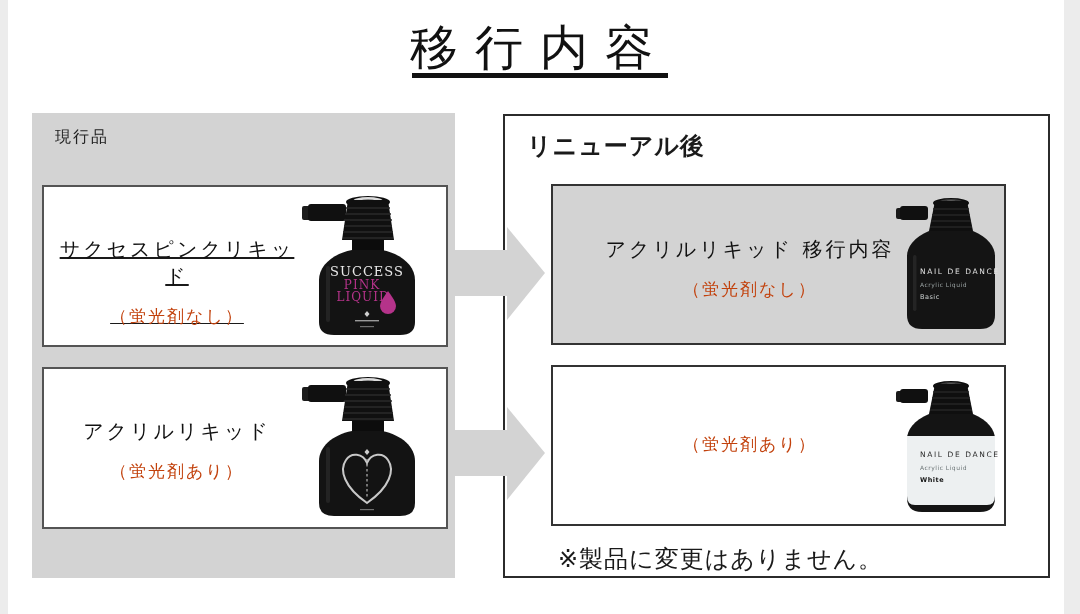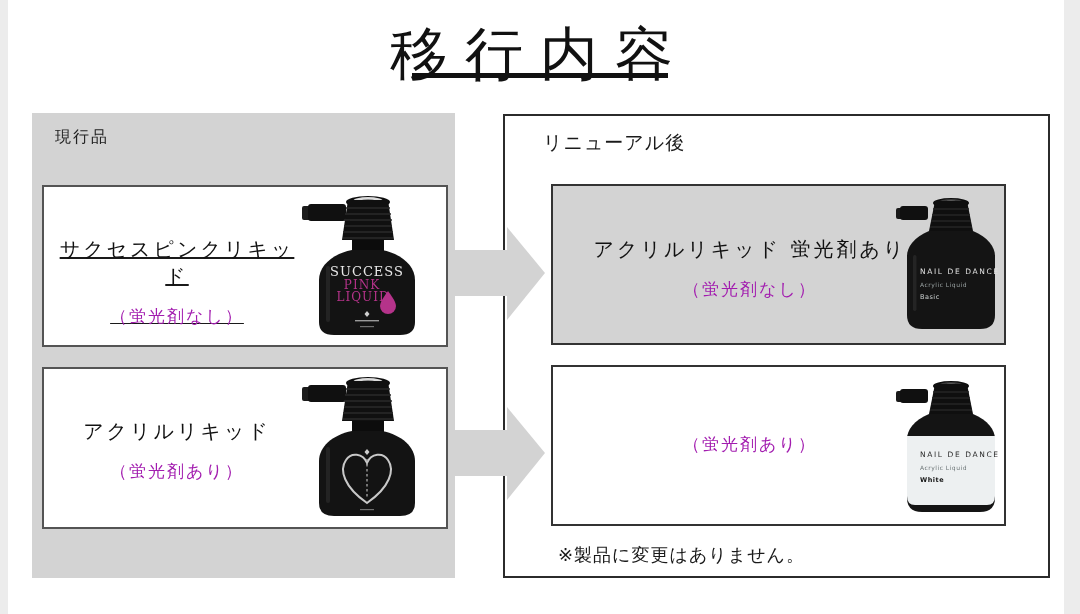--- a/index.html
+++ b/index.html
@@ -9,62 +9,62 @@
     overflow:hidden;
   }
   
   .strip{position:absolute;top:0;bottom:0;background:#ececec;}
   .strip.left{left:0;width:8px;}
   .strip.right{right:0;width:16px;}
 
   
   .page-title{
     position:absolute;top:16px;left:0;width:1080px;text-align:center;
-    font-size:58px;font-weight:500;letter-spacing:17px;color:#111;
+    font-size:48px;font-weight:500;letter-spacing:17px;color:#111;
   }
   .title-underline{
     position:absolute;left:412px;top:73px;width:256px;height:5px;background:#111;
   }
 
   
   .current-panel{
     position:absolute;left:32px;top:113px;width:423px;height:465px;background:#d3d3d3;
   }
   .current-header{
     position:absolute;left:55px;top:127px;font-size:16px;color:#222;letter-spacing:2px;
   }
 
   
   .renewal-panel{
     position:absolute;left:503px;top:114px;width:547px;height:464px;
     background:#ffffff;border:2px solid #2b2b2b;box-sizing:border-box;
   }
   .renewal-header{
-    position:absolute;left:543px;top:130px;font-size:19px;font-weight:normal;color:#1a1a1a;letter-spacing:1px;
+    position:absolute;left:527px;top:130px;font-size:24px;font-weight:bold;color:#1a1a1a;letter-spacing:1px;
   }
 
   
   .pbox{position:absolute;box-sizing:border-box;background:#fff;}
   .pbox.lb{left:42px;width:406px;height:162px;border:2px solid #545454;}
   .pbox.lb1{top:185px;}
   .pbox.lb2{top:367px;}
   .pbox.rb{left:551px;width:455px;height:161px;border:2px solid #333;}
   .pbox.rb1{top:184px;background:#d3d3d3;}
   .pbox.rb2{top:365px;background:#ffffff;}
 
   .ptext{position:absolute;text-align:center;}
   .ptext .name{font-size:20px;letter-spacing:3px;color:#111;}
-  .ptext .note{font-size:17px;letter-spacing:2px;color:#a21caf;margin-top:15px;}
+  .ptext .note{font-size:17px;letter-spacing:2px;color:#c2410c;margin-top:15px;}
   .lt1{left:52px;top:236px;width:250px;text-decoration:underline;}
   .lt2{left:52px;top:418px;width:250px;font-family:Liberation Mono, monospace;}
   .rt1{left:590px;top:236px;width:320px;}
   .rt2{left:590px;top:418px;width:320px;}
 
   .footnote{
-    position:absolute;left:558px;top:543px;font-size:18px;letter-spacing:1px;color:#1a1a1a;
+    position:absolute;left:558px;top:543px;font-size:24px;letter-spacing:1px;color:#1a1a1a;
   }
 
   
   .arrow{position:absolute;z-index:5;}
   .arrow .shaft{position:absolute;left:0;top:23px;width:57px;height:46px;background:#d3d3d3;}
   .arrow .head{
     position:absolute;left:57px;top:0;width:0;height:0;
     border-top:46px solid transparent;border-bottom:47px solid transparent;
     border-left:38px solid #d3d3d3;
   }
@@ -164,21 +164,21 @@
     <div class="head"></div>
 </div>
 
 <div class="renewal-panel"></div>
 <div class="renewal-header">リニューアル後</div>
 
 <div class="pbox rb rb1"></div>
 <div class="pbox rb rb2"></div>
 
 <div class="ptext rt1">
-  <div class="name">アクリルリキッド 蛍光剤あり</div>
+  <div class="name">アクリルリキッド 移行内容</div>
   <div class="note">（蛍光剤なし）</div>
 </div>
 <div class="ptext rt2">
   <div class="note">（蛍光剤あり）</div>
 </div>
 
 <svg class="bottle b-b1" width="105" height="145" viewBox="0 0 105 145">
   <rect x="0" y="15" width="7" height="11" rx="2" fill="#1a1a1a"></rect>
   <rect x="4" y="13" width="28" height="14" rx="3" fill="#101010"></rect>
   <ellipse cx="55" cy="10" rx="18" ry="5" fill="#0d0d0d"></ellipse>

